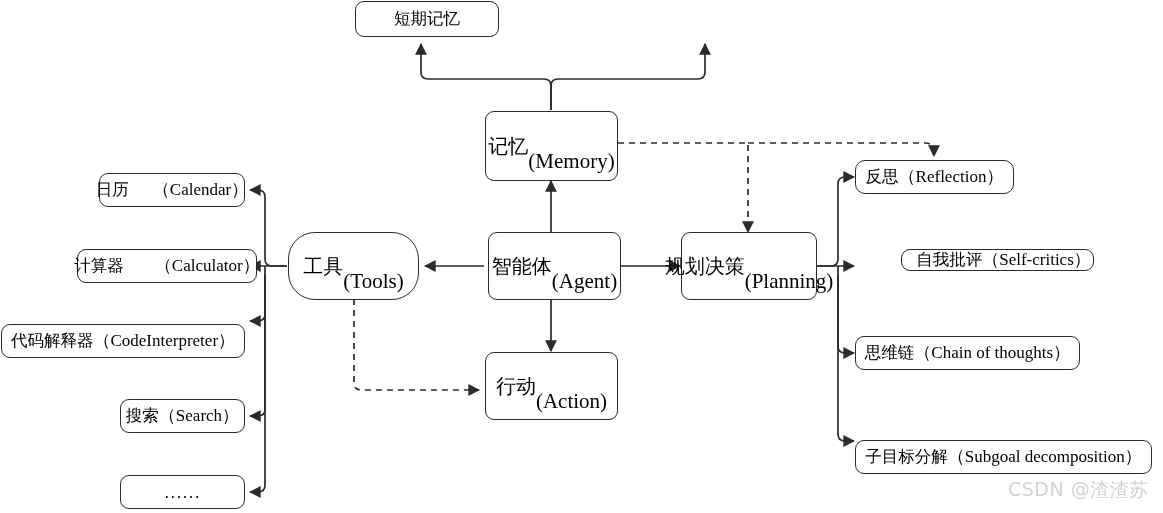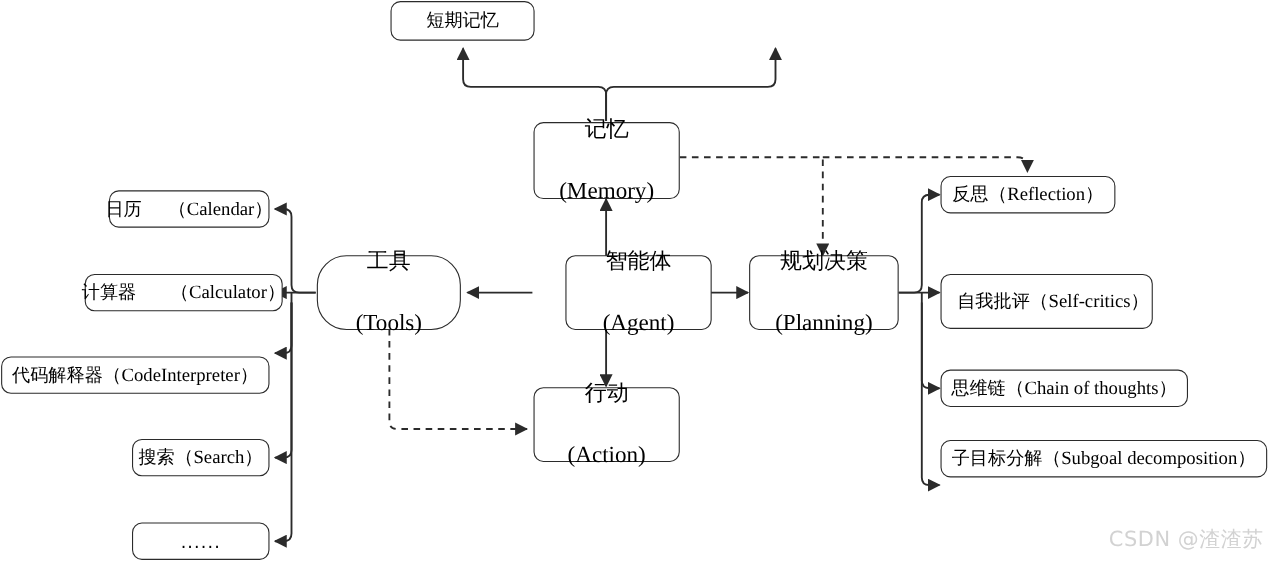--- a/index.html
+++ b/index.html
@@ -21,21 +21,21 @@
     width: 1163px;
     height: 513px;
   }
   .node {
     position: absolute;
     box-sizing: border-box;
     border: 1.6px solid #2b2b2b;
     border-radius: 9px;
     background: #ffffff;
     display: flex;
-    flex-direction: column;
+    flex-direction: row;
     align-items: center;
     justify-content: center;
     color: #000000;
     z-index: 2;
     white-space: nowrap;
   }
   .node .cn {
     font-family: "DejaVu Sans", "Liberation Sans", sans-serif;
     font-size: 17px;
     line-height: 1.22;
@@ -117,31 +117,31 @@
     <g fill="none" stroke="#2b2b2b" stroke-width="1.7" stroke-dasharray="6 5">
 
       <path d="M 618 143 L 748 143 L 748 232" marker-end="url(#arrowd)"></path>
 
       <path d="M 748 143 L 925 143 Q 934 143 934 152 L 934 156" marker-end="url(#arrowd)"></path>
 
       <path d="M 354 299 L 354 383 Q 354 390 361 390 L 479 390" marker-end="url(#arrowd)"></path>
     </g>
   </svg>
 
-  <div class="node inline" style="left:355px; top:1px; width:131px; height:36px;">
+  <div class="node inline" style="left:355px; top:1px; width:144px; height:36px;">
     <span class="cn">短期记忆</span>
   </div>
 
 
   <div class="node core" style="left:485px; top:111px; width:133px; height:70px;">
     <span class="cn">记忆</span>
     <span class="en">(Memory)</span>
   </div>
 
-  <div class="node core" style="left:514px; top:232px; width:133px; height:68px;">
+  <div class="node core" style="left:488px; top:232px; width:133px; height:68px;">
     <span class="cn">智能体</span>
     <span class="en">(Agent)</span>
   </div>
 
   <div class="node core" style="left:288px; top:232px; width:131px; height:68px;border-radius:27px;">
     <span class="cn">工具</span>
     <span class="en">(Tools)</span>
   </div>
 
   <div class="node core" style="left:681px; top:232px; width:136px; height:68px;">
@@ -171,35 +171,35 @@
 
   <div class="node inline" style="left:120px; top:399px; width:125px; height:34px;">
     <span class="cn">搜索</span>
     <span class="en">（Search）</span>
   </div>
 
   <div class="node inline" style="left:120px; top:475px; width:125px; height:34px;">
     <span class="dots">......</span>
   </div>
 
-  <div class="node inline" style="left:855px; top:160px; width:159px; height:34px;">
+  <div class="node inline" style="left:855px; top:160px; width:159px; height:34px;border-radius:10px;">
     <span class="cn">反思</span>
     <span class="en">（Reflection）</span>
   </div>
 
-  <div class="node inline" style="left:855px; top:249px; width:193px; height:50px;padding-left:12px;">
+  <div class="node inline" style="left:901px; top:249px; width:193px; height:22px;padding-left:12px;">
     <span class="cn">自我批评</span>
     <span class="en">（Self-critics）</span>
   </div>
 
   <div class="node inline" style="left:855px; top:336px; width:225px; height:34px;justify-content:center;">
     <span class="cn">思维链</span>
     <span class="en">（Chain of thoughts）</span>
   </div>
 
-  <div class="node inline" style="left:855px; top:400px; width:297px; height:34px;">
+  <div class="node inline" style="left:855px; top:440px; width:297px; height:34px;">
     <span class="cn">子目标分解</span>
     <span class="en">（Subgoal decomposition）</span>
   </div>
 
   <div id="watermark" style="left:1008px; top:477px;">CSDN @渣渣苏</div>
 
 </div>
 
 </body></html>

